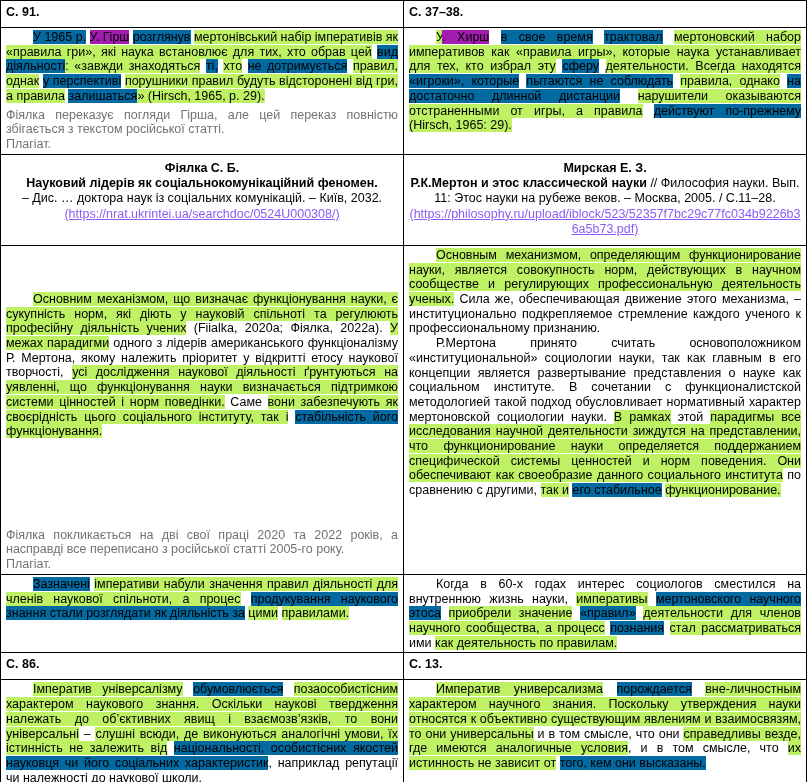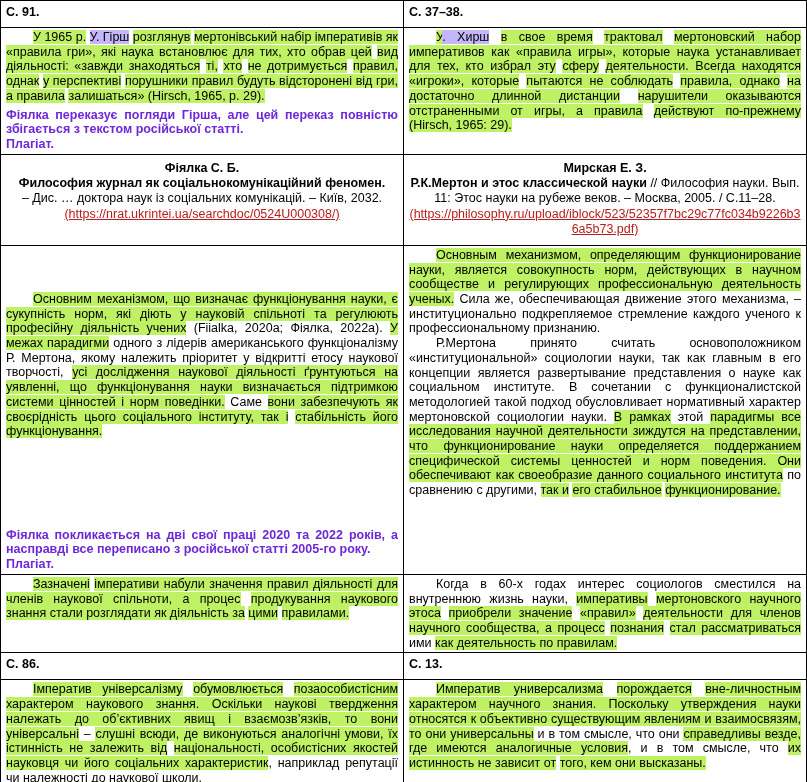--- a/index.html
+++ b/index.html
@@ -3,28 +3,28 @@
 <meta charset="utf-8">
 <style>
   html,body{margin:0;padding:0;background:#fff;}
   body{font-family:"Liberation Sans","DejaVu Sans",sans-serif;font-size:12.5px;color:#000;width:807px;}
   table.cmp{border-collapse:collapse;width:807px;table-layout:fixed;}
   td{border:1px solid #000;vertical-align:top;padding:2px 5px;overflow:hidden;}
   td.header-cell{font-weight:bold;padding:4px 5px 2px 5px;}
   .para{text-align:justify;text-indent:27px;line-height:14.7px;}
   .cite{text-align:center;line-height:15.2px;padding-top:4px;}
   .cite .b{font-weight:bold;}
-  .note{color:#6d28d9;font-weight:bold;text-align:justify;line-height:14.8px;margin-top:4px;}
+  .note{color:#737373;font-weight:normal;text-align:justify;line-height:14.8px;margin-top:4px;}
   .note-bottom{margin-top:auto;}
   .cell-inner{display:block;}
   .cell-inner.fill{display:flex;flex-direction:column;min-height:280px;margin-top:44px;}
   .hl-yellow{background:#bef264;}
-  .hl-cyan{background:#bef264;}
-  .hl-green{background:#c4b5fd;margin-top:7px;}
-  .link{color:#b91c1c;text-decoration:underline;overflow-wrap:anywhere;cursor:pointer;}
+  .hl-cyan{background:#0369a1;}
+  .hl-green{background:#a21caf;margin-top:7px;}
+  .link{color:#8b5cf6;text-decoration:underline;overflow-wrap:anywhere;cursor:pointer;}
 </style>
 </head>
 <body>
 
 <div>
   <table class="cmp">
     <tbody>
         <tr>
           <td class="header-cell" style="height: 20px;">С. 91.</td>
           <td class="header-cell" style="height: 20px;">С. 37–38.</td>
@@ -37,21 +37,21 @@
             </div>
           </td>
           <td style="height: 118px;">
             <div class="cell-inner">
               <div class="para"><span class="hl-yellow">У</span><span class="hl-green">. Хирш</span><span> </span><span class="hl-cyan">в свое время</span><span> </span><span class="hl-cyan">трактовал</span><span> </span><span class="hl-yellow">мертоновский набор императивов как «правила игры», которые наука устанавливает для тех, кто избрал эту</span><span> </span><span class="hl-cyan">сферу</span><span> </span><span class="hl-yellow">деятельности. Всегда находятся</span><span> </span><span class="hl-cyan">«игроки», которые</span><span> </span><span class="hl-cyan">пытаются не соблюдать</span><span> </span><span class="hl-yellow">правила, однако</span><span> </span><span class="hl-cyan">на достаточно длинной дистанции</span><span> </span><span class="hl-yellow">нарушители оказываются отстраненными от игры, а правила</span><span> </span><span class="hl-cyan">действуют по-прежнему</span><span> </span><span class="hl-yellow">(Hirsch, 1965: 29).</span></div>
             </div>
           </td>
         </tr>
         <tr>
           <td style="height: 86px;">
-            <div class="cite"><span class="b">Фіялка С. Б.</span><br><span class="b">Философия журнал як соціальнокомунікаційний  феномен.</span><br><span>– Дис. … доктора наук із соціальних комунікацій. – Київ, 2032.</span><br><span class="link">(https://nrat.ukrintei.ua/searchdoc/0524U000308/)</span></div>
+            <div class="cite"><span class="b">Фіялка С. Б.</span><br><span class="b">Науковий лідерів як соціальнокомунікаційний  феномен.</span><br><span>– Дис. … доктора наук із соціальних комунікацій. – Київ, 2032.</span><br><span class="link">(https://nrat.ukrintei.ua/searchdoc/0524U000308/)</span></div>
           </td>
           <td style="height: 86px;">
             <div class="cite"><span class="b">Мирская Е. З.</span><br><span class="b">Р.К.Мертон и этос классической науки </span><span>// Философия науки. Вып. 11: Этос науки на рубеже веков. – Москва, 2005. / С.11–28.</span><br><span class="link">(https://philosophy.ru/upload/iblock/523/52357f7bc29c77fc034b9226b36a5b73.pdf)</span></div>
           </td>
         </tr>
         <tr>
           <td style="height: 280px;">
             <div class="cell-inner fill">
               <div class="para"><span class="hl-yellow">Основним механізмом, що визначає функціонування науки, є сукупність норм, які діють у науковій спільноті та регулюють професійну діяльність учених</span><span> (Fiialka, 2020a; Фіялка, 2022a). </span><span class="hl-yellow">У межах парадигми</span><span> одного з лідерів американського функціоналізму Р. Мертона, якому належить пріоритет у відкритті етосу наукової творчості, </span><span class="hl-yellow">усі дослідження наукової діяльності ґрунтуються на уявленні, що функціонування науки визначається підтримкою системи цінностей і норм поведінки.</span><span> Саме </span><span class="hl-yellow">вони забезпечують як своєрідність цього соціального інституту, так і</span><span> </span><span class="hl-cyan">стабільність його</span><span> </span><span class="hl-yellow">функціонування.</span></div>
               <div class="note note-bottom"><span>Фіялка покликається на дві свої праці 2020 та 2022 років, а насправді все переписано з російської статті 2005-го року.</span><br><span>Плагіат.</span></div>

